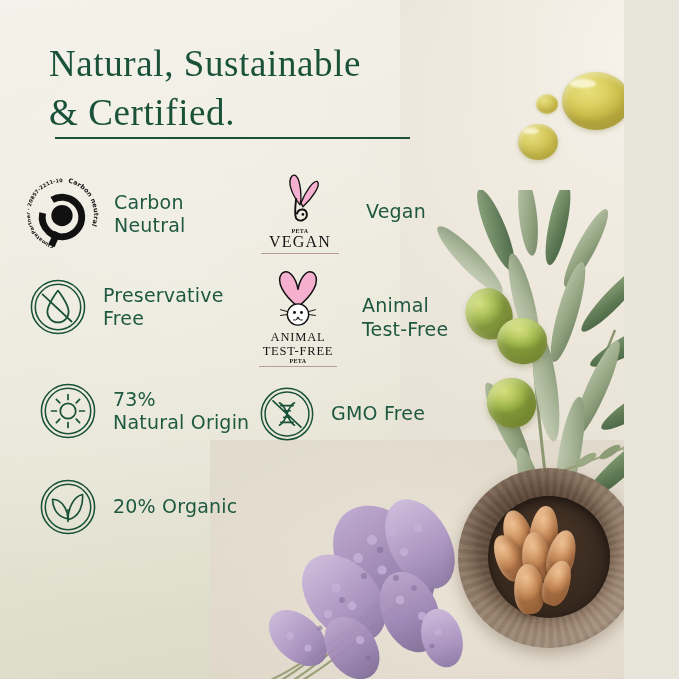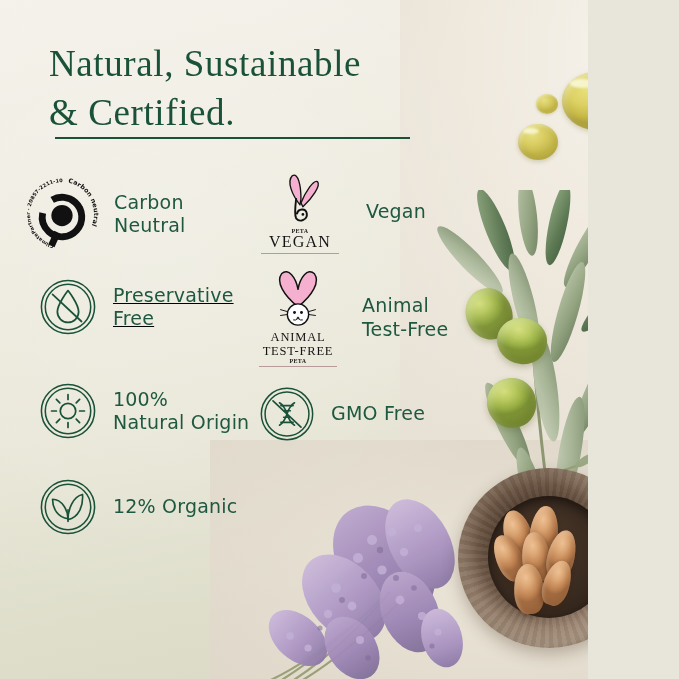--- a/index.html
+++ b/index.html
@@ -5,20 +5,21 @@
   html,body{margin:0;padding:0;}
   body{
     width:679px;height:679px;overflow:hidden;
     font-family:"Liberation Sans", sans-serif;
     background:#e8e6da;
   }
   #canvas{
     position:relative;width:588px;height:679px;overflow:hidden;
     background:
       linear-gradient(168deg,#f4f1ea 0%,#f0ede3 22%,#e9e7d8 55%,#dedecb 80%,#d9d9c6 100%);
+    padding-left: 36px;
   }
 
   
   .photo-layer{position:absolute;inset:0;pointer-events:none;}
 
   
   .photo-bg{
     position:absolute;left:400px;top:0;width:279px;height:679px;
     background:
       radial-gradient(120% 70% at 80% 8%, #f6f2ea 0%, #efe9de 45%, #e7e0d4 100%),
@@ -114,21 +115,21 @@
   .badge{position:absolute;display:flex;align-items:center;}
   .badge .icon{flex:0 0 auto;display:flex;align-items:center;justify-content:center;}
   .badge .label{
     color:#1e5840;font-size:19px;line-height:1.22;white-space:pre-line;letter-spacing:.2px;
     font-family:"DejaVu Sans", sans-serif;
   }
 
   
   .b-carbon{left:24px;top:176px;}
   .b-vegan{left:258px;top:170px;}
-  .b-pres{left:39px;top:278px;text-decoration:underline;}
+  .b-pres{left:29px;top:278px;}
   .b-atf{left:256px;top:268px;}
   .b-origin{left:39px;top:382px;}
   .b-gmo{left:259px;top:386px;text-align:right;}
   .b-org{left:39px;top:478px;}
 
   .b-carbon .label{margin-left:14px;}
   .b-vegan .label{margin-left:24px;}
   .b-pres .label{margin-left:16px;}
   .b-atf .label{margin-left:22px;}
   .b-origin .label{margin-left:16px;}
@@ -397,21 +398,21 @@
               <path d="M30 42 v 5"></path>
             <path d="M13 30 h 5"></path>
               <path d="M42 30 h 5"></path>
             <path d="M18 18 l 3.5 3.5"></path>
               <path d="M38.5 38.5 l 3.5 3.5"></path>
             <path d="M42 18 l -3.5 3.5"></path>
               <path d="M21.5 38.5 l -3.5 3.5"></path>
           </g>
         </svg>
       </div>
-      <div class="label">100%
+      <div class="label">73%
 Natural Origin</div>
     </div>
 
     <div class="badge b-gmo">
       <div class="icon">
         <svg width="56" height="56" viewBox="0 0 60 60">
           <circle cx="30" cy="30" r="27.5" fill="none" stroke="#1a5239" stroke-width="1.6"></circle>
           <circle cx="30" cy="30" r="23.5" fill="none" stroke="#1a5239" stroke-width="1.6"></circle>
           <g stroke="#1a5239" stroke-width="1.8" fill="none" stroke-linecap="round">
             <path d="M22 18 C 32 24, 28 36, 38 42"></path>
@@ -430,17 +431,17 @@
     <div class="badge b-org">
       <div class="icon">
         <svg width="58" height="58" viewBox="0 0 60 60">
           <circle cx="30" cy="30" r="27.5" fill="none" stroke="#1a5239" stroke-width="1.6"></circle>
           <circle cx="30" cy="30" r="23.5" fill="none" stroke="#1a5239" stroke-width="1.6"></circle>
           <path d="M30 42 C 30 34, 24 22, 14 22 C 14 32, 20 41, 30 42 Z" fill="none" stroke="#1a5239" stroke-width="1.7" stroke-linejoin="round"></path>
           <path d="M30 43 C 30 33, 35 19, 45 17 C 46 29, 41 41, 30 43 Z" fill="none" stroke="#1a5239" stroke-width="1.7" stroke-linejoin="round"></path>
           <path d="M30 45 L 30 33" stroke="#1a5239" stroke-width="1.7" stroke-linecap="round"></path>
         </svg>
       </div>
-      <div class="label">12% Organic</div>
+      <div class="label">20% Organic</div>
     </div>
 
   </div>
 </div>
 
 </body></html>

